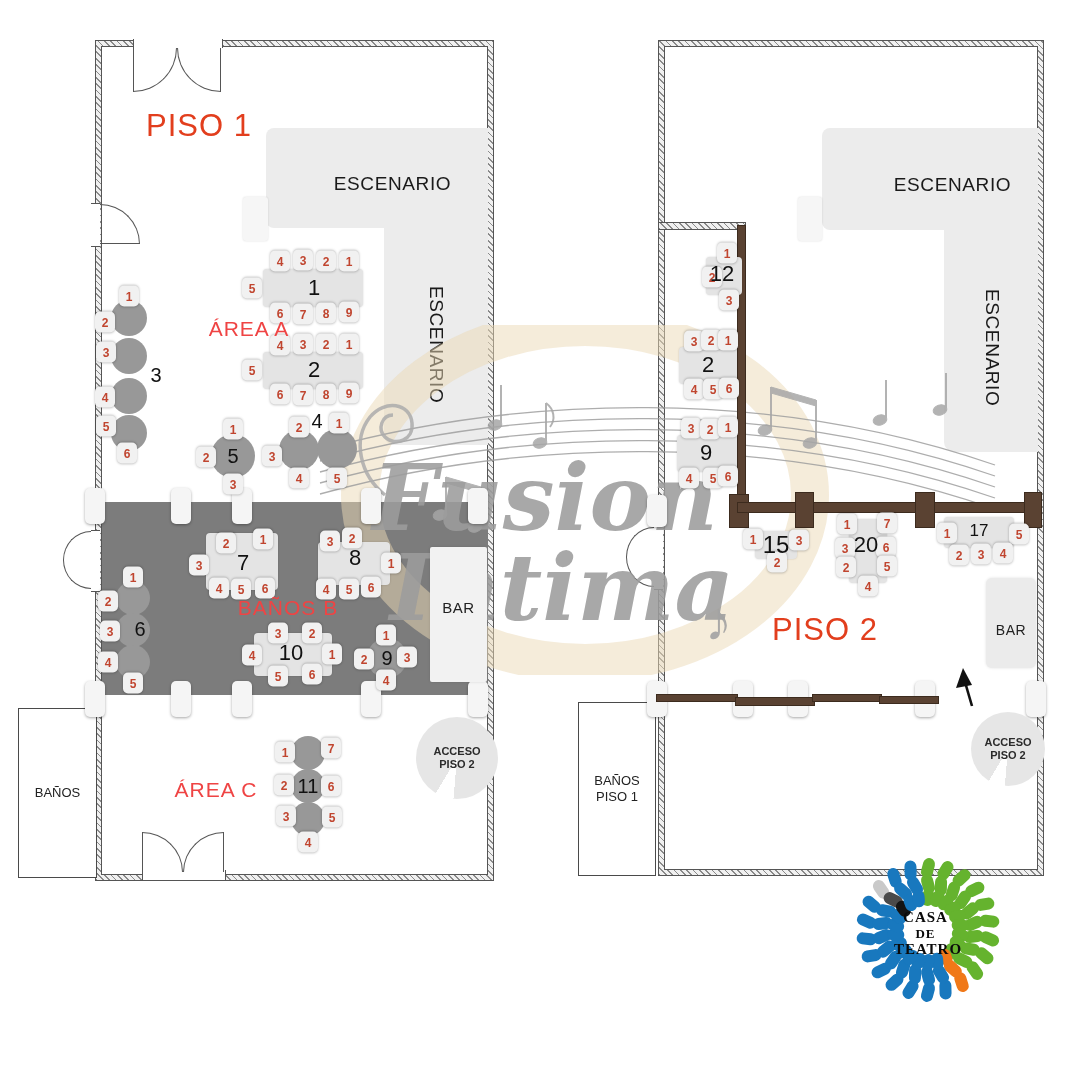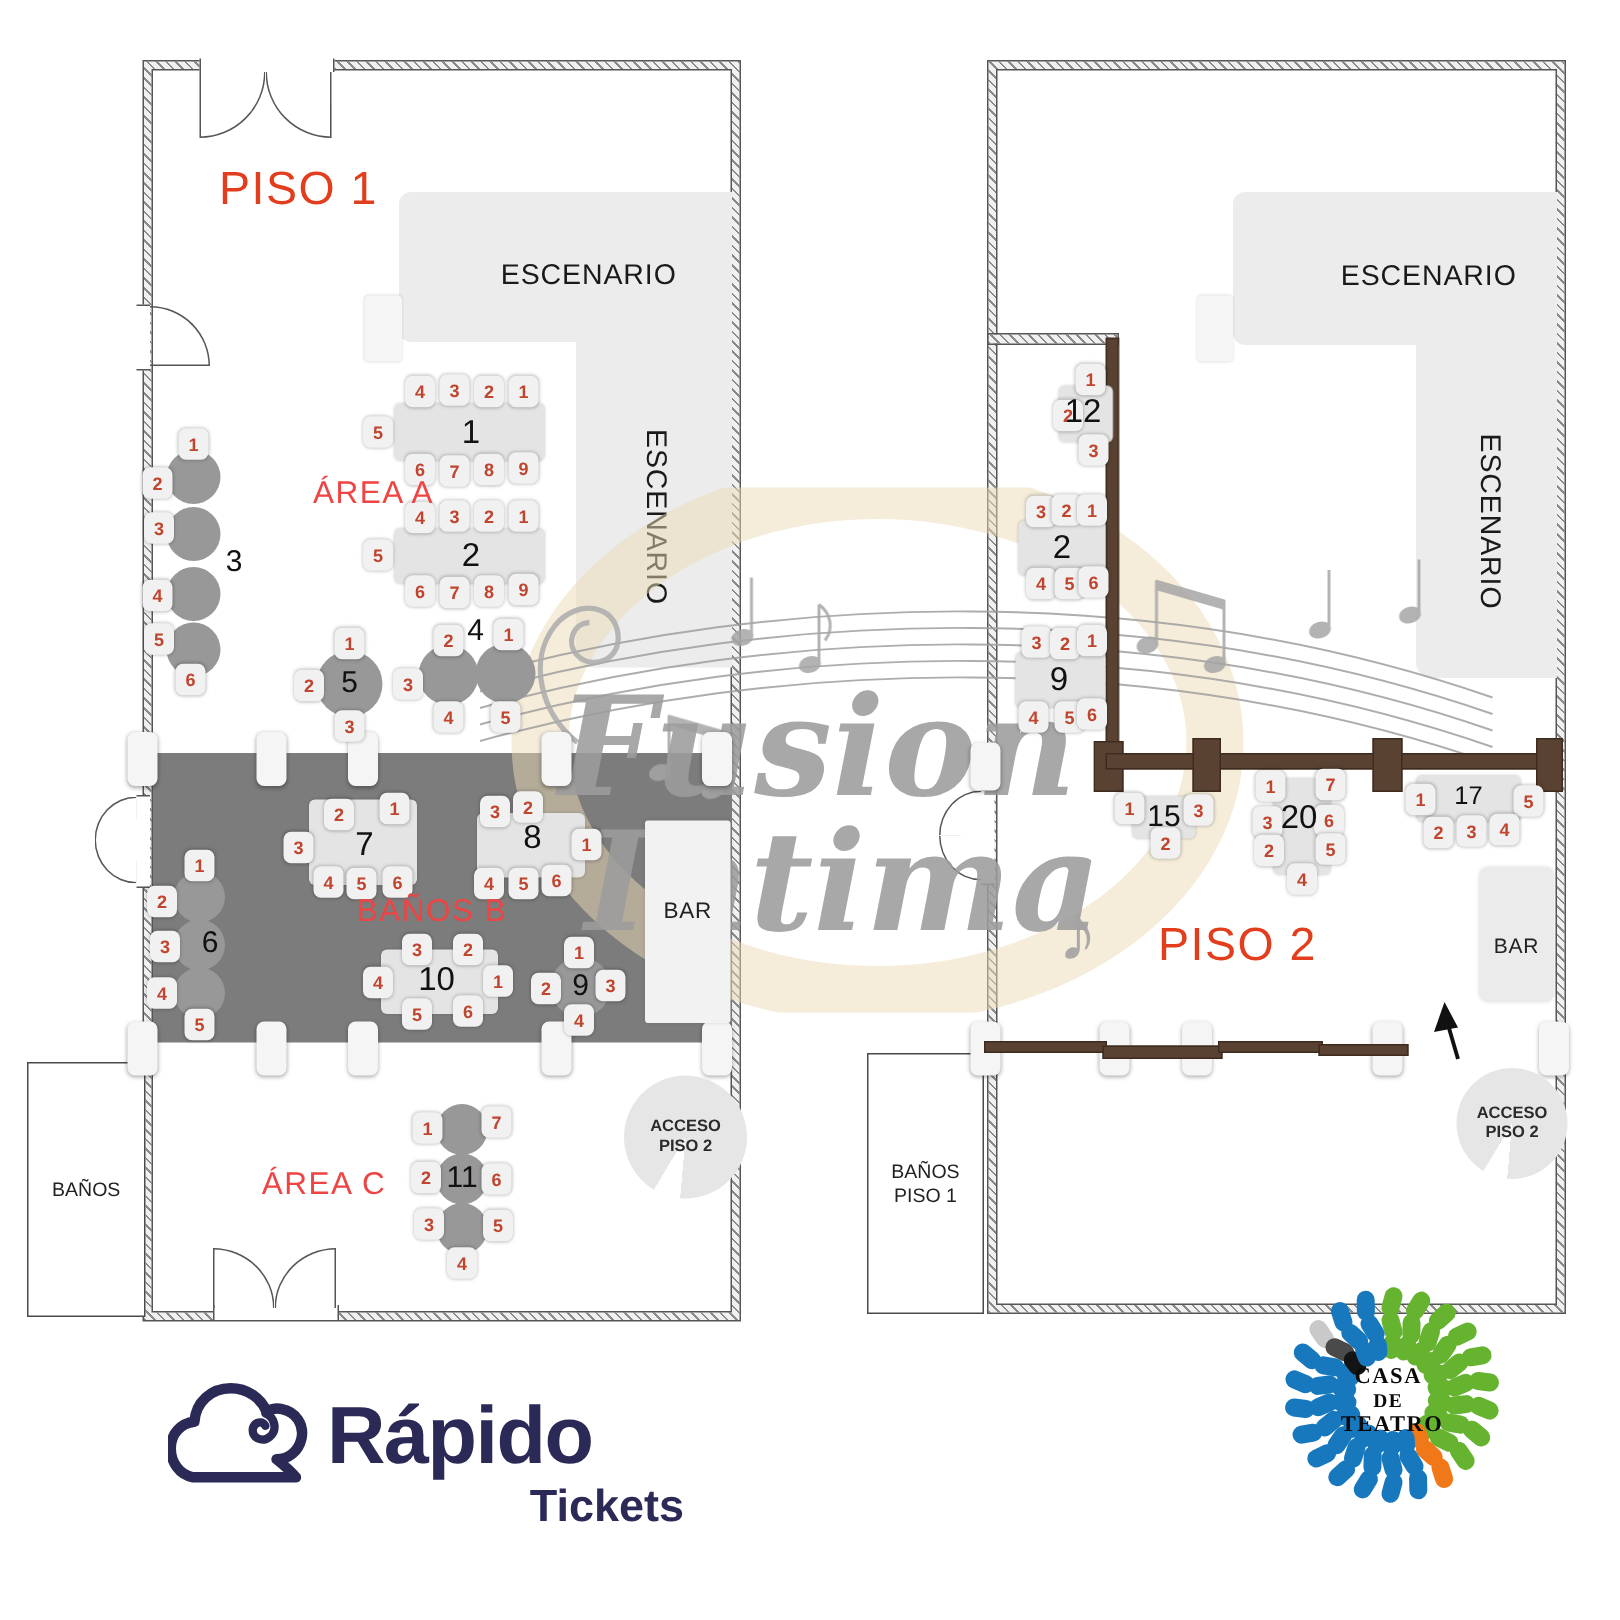--- a/index.html
+++ b/index.html
@@ -195,28 +195,20 @@
         <line x1="156" y1="188" x2="156" y2="152" stroke-width="2"></line>
       <ellipse cx="185" cy="202" rx="7" ry="5" transform="rotate(-18 185 202)"></ellipse>
         <line x1="191" y1="200" x2="191" y2="162" stroke-width="2"></line>
       <path d="M156,152 L191,162 L191,168 L156,158 Z"></path>
     </g>
     <text class="wm-text" x="255" y="205" font-size="92" fill="#9C9C9C" opacity="0.88" text-anchor="middle">Fusion</text>
     <text class="wm-text" x="272" y="295" font-size="92" fill="#9C9C9C" opacity="0.88" text-anchor="middle">Intima</text>
     <text x="415" y="315" font-size="54" fill="#A2A2A2" opacity="0.9">♪</text>
   </svg>
 
-  <div id="rapido">
-    <svg width="102" height="76" viewBox="0 0 110 78">
-      <path d="M 18,68 C 8,66 2,57 2,47 C 2,37 9,29 19,28 C 20,14 31,4 45,4 C 57,4 67,11 71,21 C 74,19 78,18 82,19 C 92,21 98,30 96,40 C 94,49 87,55 78,55 C 83,59 88,63 92,68 Z" fill="none" stroke="#2B2956" stroke-width="7.5" stroke-linejoin="round"></path>
-      <path d="M 70,22 C 77,25 79,34 73,39 C 68,43 60,40 61,33 C 62,28 68,27 70,31" fill="none" stroke="#2B2956" stroke-width="6" stroke-linecap="round"></path>
-    </svg>
-    <div class="title">Rápido</div>
-    <div class="subtitle">Tickets</div>
-  </div>
 
   <div id="casa">
     <svg width="154" height="154" viewBox="-77 -77 154 154">
       <g id="casa-petals">
           <g transform="rotate(0)">
             <rect x="-6" y="-72" width="12" height="20" rx="6" transform="rotate(15 0 -62)" fill="#65B32E"></rect>
             <rect x="-6" y="-56" width="12" height="20" rx="6" transform="rotate(-15 0 -46)" fill="#65B32E"></rect>
             <rect x="-6" y="-41" width="12" height="17" rx="6" transform="rotate(12 0 -33)" fill="#65B32E"></rect>
           </g>
           <g transform="rotate(16.363636363636363)">
@@ -444,21 +436,21 @@
     <div class="seat" style="left: 729px; top: 388px;">6</div>
     <div class="tbl" style="left: 677px; top: 435px; width: 60px; height: 37px;"></div>
     <div class="tnum" style="left: 706px; top: 453px; font-size: 22px;">9</div>
     <div class="seat" style="left: 691px; top: 428px;">3</div>
     <div class="seat" style="left: 710px; top: 429px;">2</div>
     <div class="seat" style="left: 728px; top: 427px;">1</div>
     <div class="seat" style="left: 689px; top: 478px;">4</div>
     <div class="seat" style="left: 713px; top: 478px;">5</div>
     <div class="seat" style="left: 728px; top: 476px;">6</div>
     <div class="tbl" style="left: 755px; top: 531px; width: 42px; height: 28px;"></div>
-    <div class="tnum" style="left: 776px; top: 545px; font-size: 20px;">15</div>
+    <div class="tnum" style="left: 776px; top: 545px; font-size: 24px;">15</div>
     <div class="seat" style="left: 753px; top: 539px;">1</div>
     <div class="seat" style="left: 799px; top: 540px;">3</div>
     <div class="seat" style="left: 777px; top: 562px;">2</div>
     <div class="tbl" style="left: 849px; top: 519px; width: 38px; height: 64px;"></div>
     <div class="tnum" style="left: 866px; top: 545px; font-size: 22px;">20</div>
     <div class="seat" style="left: 847px; top: 524px;">1</div>
     <div class="seat" style="left: 887px; top: 523px;">7</div>
     <div class="seat" style="left: 845px; top: 548px;">3</div>
     <div class="seat" style="left: 886px; top: 547px;">6</div>
     <div class="seat" style="left: 846px; top: 567px;">2</div>

